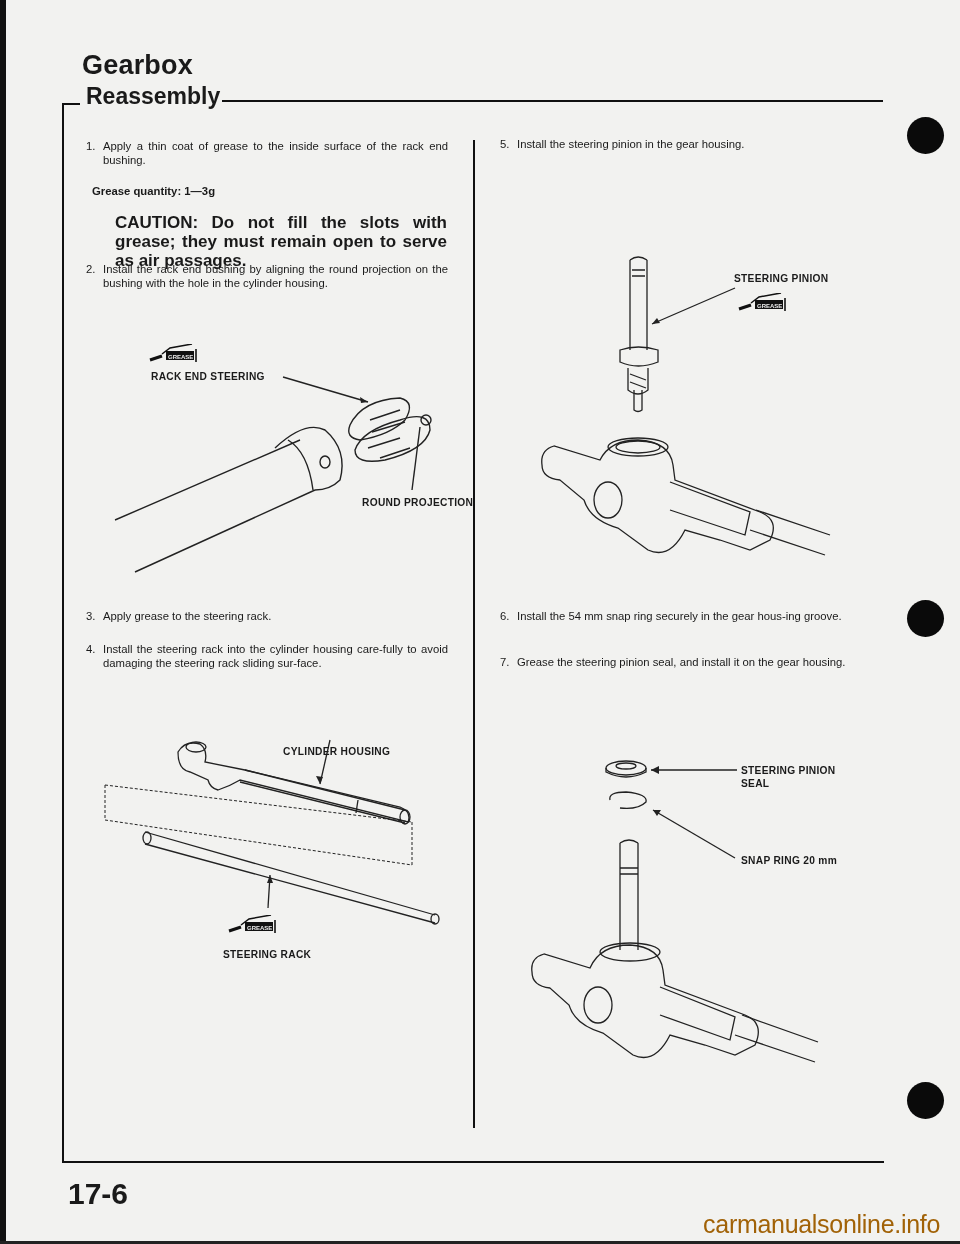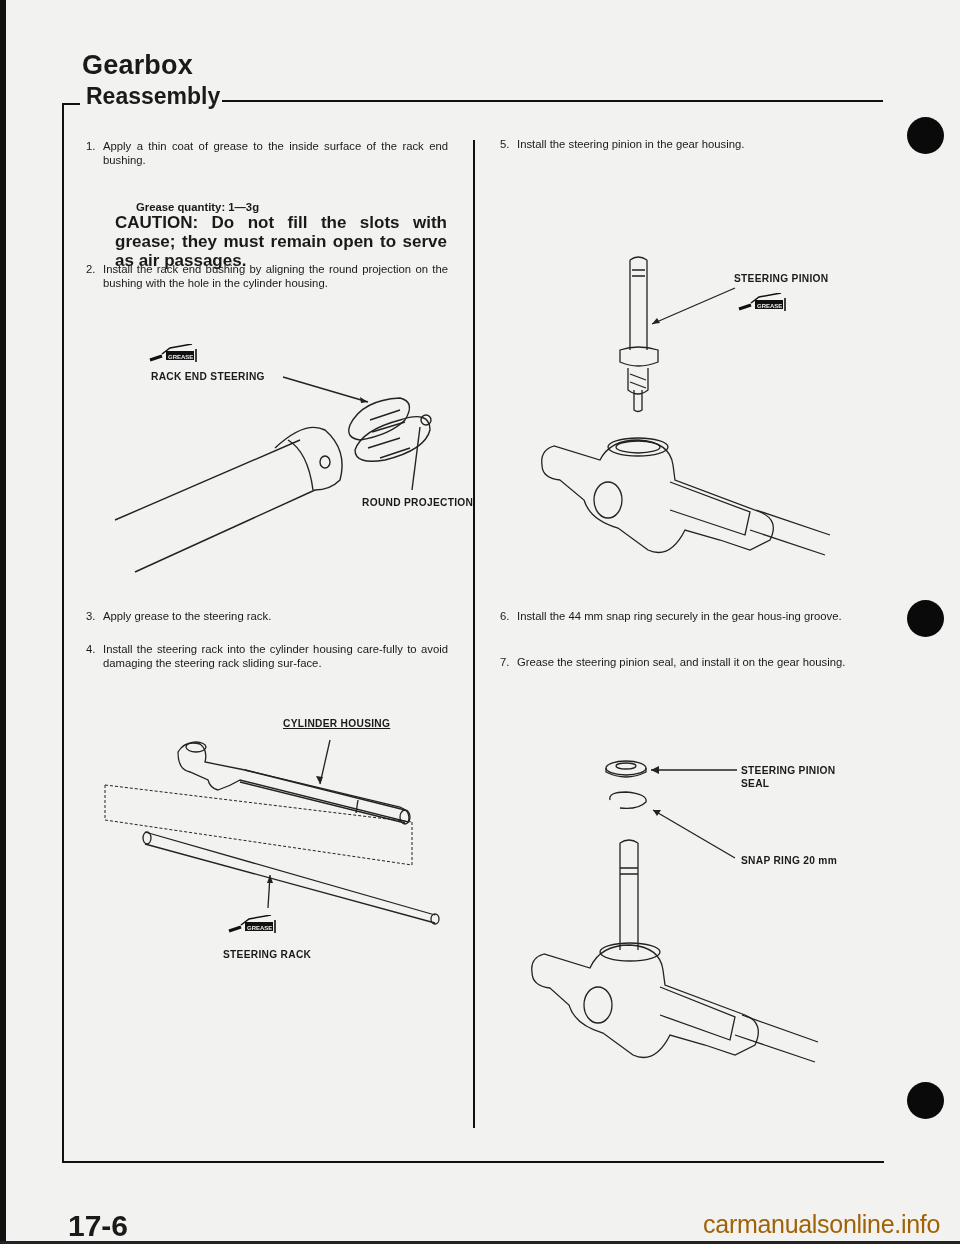--- a/index.html
+++ b/index.html
@@ -24,21 +24,21 @@
   .step { position: absolute; font-size: 11.3px; line-height: 14.3px; }
   .step .num { position: absolute; left: 0; top: 0; width: 24px; }
   .step .body { margin-left: 17px; text-align: justify; }
   .note { position: absolute; font-size: 11.3px; line-height: 14.3px; font-weight: bold; }
   .caution { position: absolute; font-size: 17px; line-height: 19px; font-weight: bold; text-align: justify; }
 
   .label { position: absolute; font-size: 10.2px; font-weight: bold; letter-spacing: 0.3px; white-space: nowrap; }
 
   .dot { position: absolute; width: 37px; height: 37px; border-radius: 50%; background: #0a0a0a; }
 
-  .page-number { position: absolute; left: 68px; top: 1177px; font-size: 30px; font-weight: bold; margin-top: 32px; }
+  .page-number { position: absolute; left: 68px; top: 1177px; font-size: 30px; font-weight: bold; }
   .watermark { position: absolute; right: 20px; top: 1210px; font-size: 25px; color: #a16207; letter-spacing: -0.3px; }
 
   svg.fig { position: absolute; overflow: visible; }
   .grease { position: absolute; }
 </style>
 </head>
 <body>
 
 <div class="edge-left"></div>
 <div class="edge-bottom"></div>
@@ -49,21 +49,21 @@
 <div class="frame-top-left"></div>
 <div class="frame-top-right"></div>
 <div class="frame-left"></div>
 <div class="frame-bottom"></div>
 <div class="col-divider"></div>
 
 <div class="step" style="left:86px; top:139px; width:362px;">
   <span class="num">1.</span>
   <div class="body">Apply a thin coat of grease to the inside surface of the rack end bushing.</div>
 </div>
-<div class="note" style="left:92px; top:200px;margin-left:44px;">Grease quantity: 1—3g</div>
+<div class="note" style="left:92px; top:184px;">Grease quantity: 1—3g</div>
 <div class="caution" style="left:115px; top:213px; width:332px;">CAUTION: Do not fill the slots with grease; they must remain open to serve as air passages.</div>
 <div class="step" style="left:86px; top:262px; width:362px;">
   <span class="num">2.</span>
   <div class="body">Install the rack end bushing by aligning the round projection on the bushing with the hole in the cylinder housing.</div>
 </div>
 
 <svg class="fig" style="left:100px; top:340px;" width="370" height="250">
   <g fill="none" stroke="#222" stroke-width="1.4">
 
     <path d="M15 180 L200 100"></path>
@@ -122,21 +122,21 @@
   <path d="M220 74 l-4 -8 l7 1 z" fill="#222"></path>
   <path d="M170 165 l-3 8 l6 0 z" fill="#222"></path>
 </svg>
 <svg class="grease" style="left:227px; top:915px;" width="60" height="20">
   <path d="M2 16 L14 12" stroke="#111" stroke-width="3"></path>
   <path d="M14 10 L22 4 L44 0" stroke="#111" stroke-width="1.5" fill="none"></path>
   <rect x="18" y="7" width="28" height="9" fill="#111"></rect>
   <text x="20" y="14.5" font-size="6" fill="#eee" font-family="Liberation Sans, sans-serif" font-weight="bold">GREASE</text>
   <path d="M48 5 L48 18" stroke="#111" stroke-width="1.6"></path>
 </svg>
-<div class="label" style="left:283px; top:718px;text-decoration:underline;">CYLINDER HOUSING</div>
+<div class="label" style="left:283px; top:746px;">CYLINDER HOUSING</div>
 <div class="label" style="left:223px; top:949px;text-align:right;">STEERING RACK</div>
 
 <div class="step" style="left:500px; top:137px; width:360px;">
   <span class="num">5.</span>
   <div class="body">Install the steering pinion in the gear housing.</div>
 </div>
 
 <svg class="fig" style="left:520px; top:250px;" width="360" height="330">
   <g fill="none" stroke="#222" stroke-width="1.3">
 
@@ -163,21 +163,21 @@
   <path d="M2 16 L14 12" stroke="#111" stroke-width="3"></path>
   <path d="M14 10 L22 4 L44 0" stroke="#111" stroke-width="1.5" fill="none"></path>
   <rect x="18" y="7" width="28" height="9" fill="#111"></rect>
   <text x="20" y="14.5" font-size="6" fill="#eee" font-family="Liberation Sans, sans-serif" font-weight="bold">GREASE</text>
   <path d="M48 5 L48 18" stroke="#111" stroke-width="1.6"></path>
 </svg>
 <div class="label" style="left:734px; top:273px;">STEERING PINION</div>
 
 <div class="step" style="left:500px; top:609px; width:360px;">
   <span class="num">6.</span>
-  <div class="body">Install the 44 mm snap ring securely in the gear hous-ing groove.</div>
+  <div class="body">Install the 54 mm snap ring securely in the gear hous-ing groove.</div>
 </div>
 <div class="step" style="left:500px; top:655px; width:360px;">
   <span class="num">7.</span>
   <div class="body">Grease the steering pinion seal, and install it on the gear housing.</div>
 </div>
 
 <svg class="fig" style="left:520px; top:740px;" width="360" height="360">
   <g fill="none" stroke="#222" stroke-width="1.3">
 
     <ellipse cx="106" cy="28" rx="20" ry="7"></ellipse>

